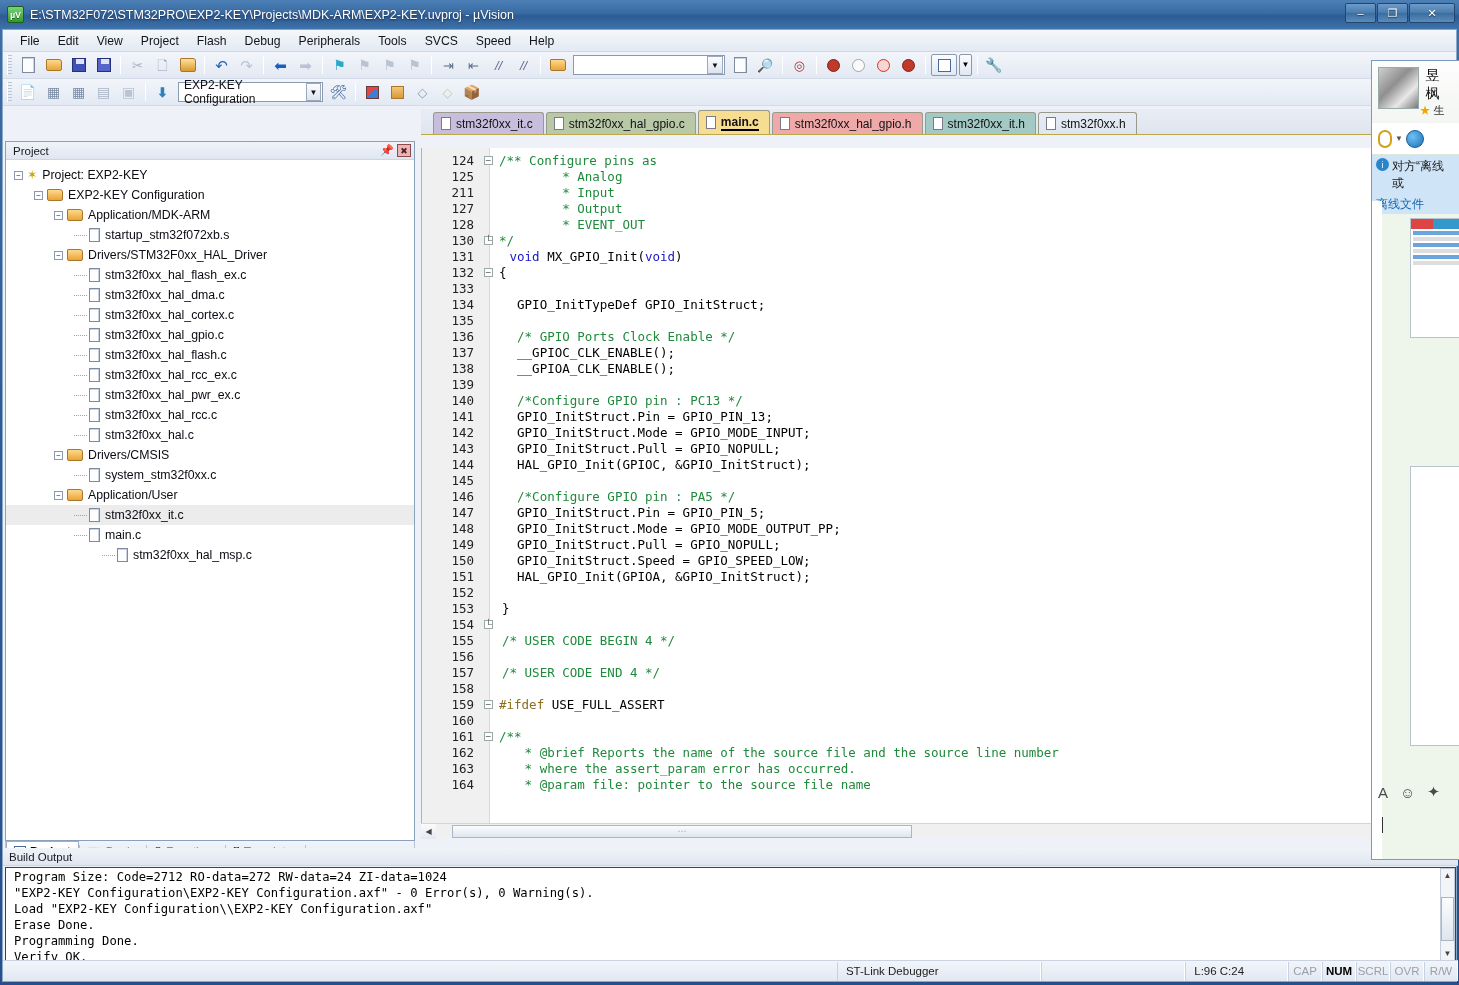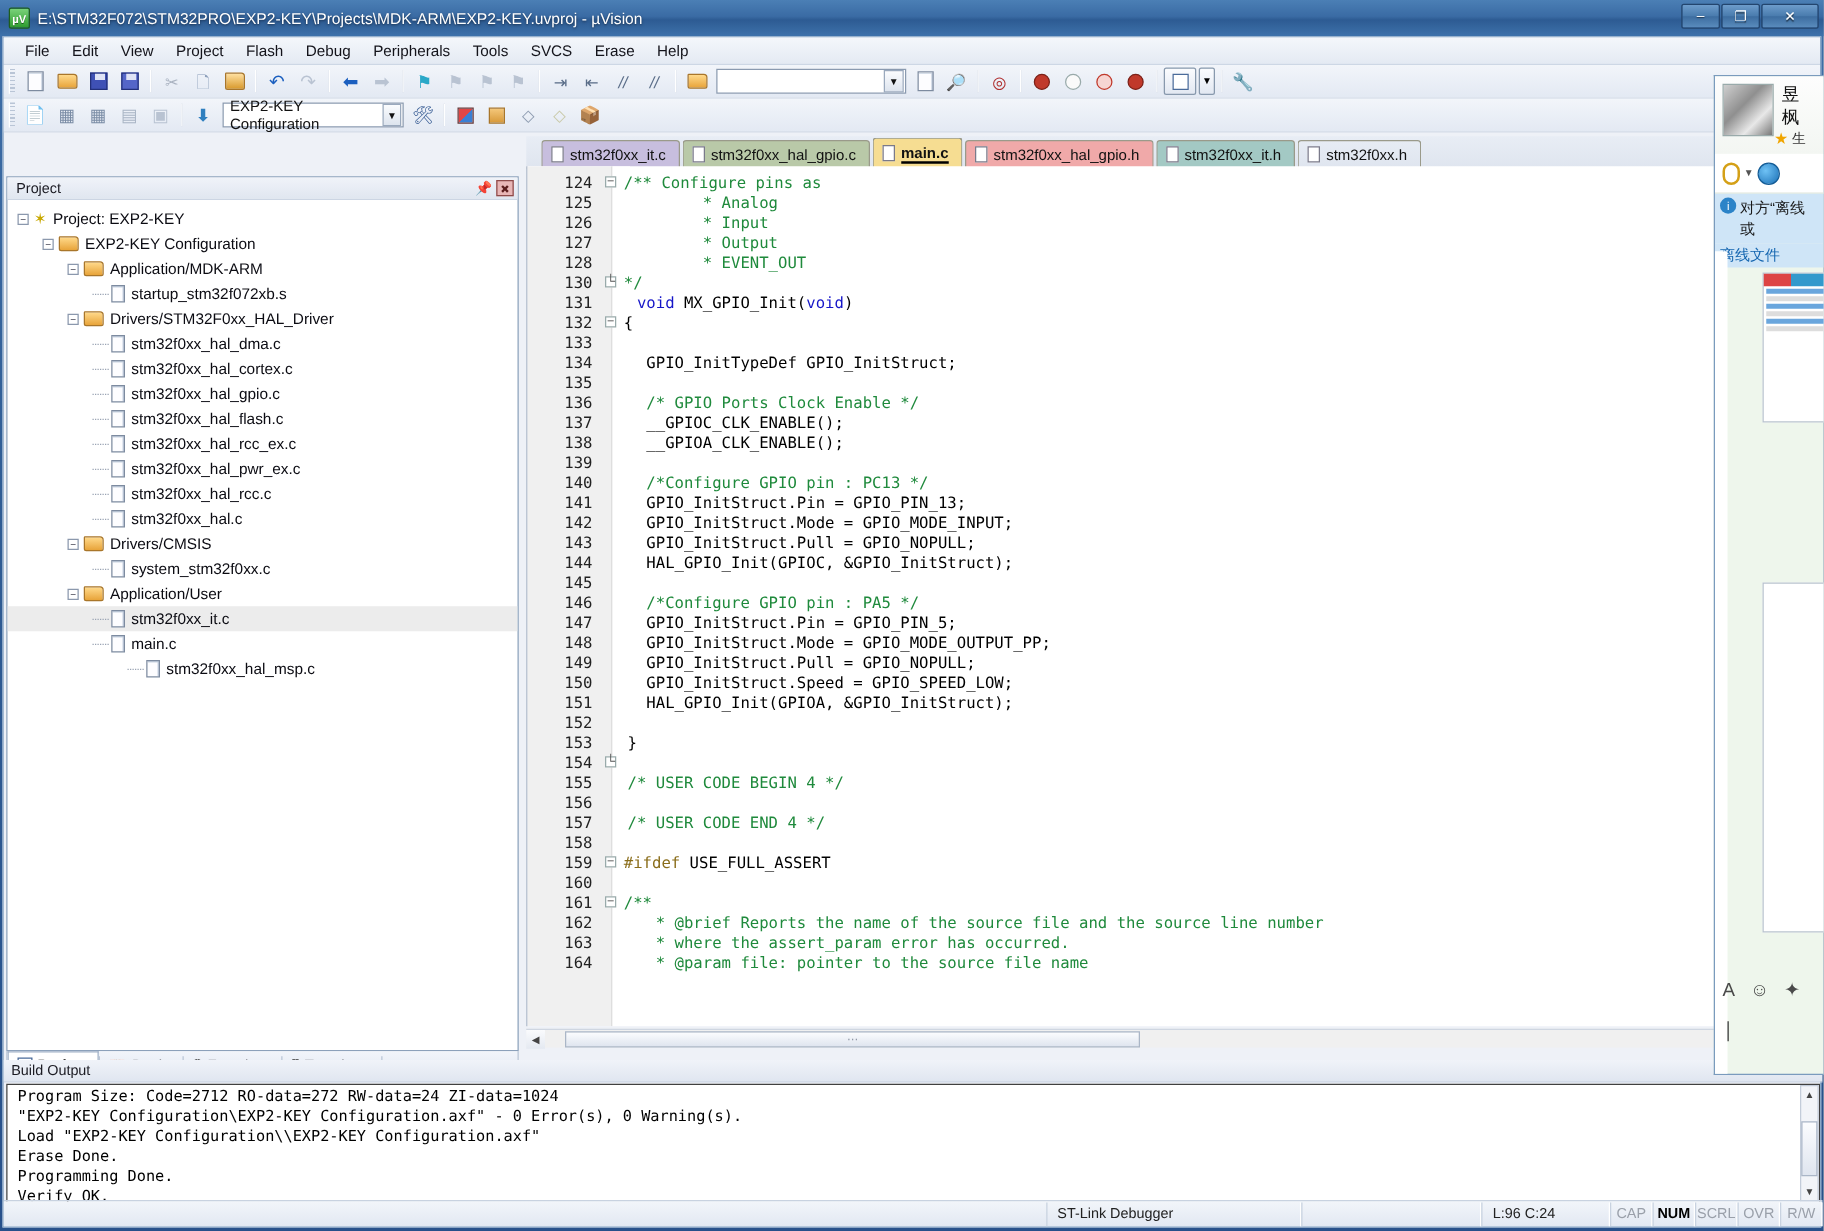--- a/index.html
+++ b/index.html
@@ -162,21 +162,21 @@
     padding: 0 10px 0 7px; margin-right: 2px;
     border: 1px solid #9a9a8a; border-bottom: none;
     border-radius: 3px 3px 0 0; font-size: 12px; color: #111;
     position: relative;
   }
   .etab .fic { width: 10px; height: 13px; background: #fff; border: 1px solid #7a7a8a; }
   .etab.active { height: 24px; font-weight: bold; }
   .etab.active .lbl { border-bottom: 2px solid #000; }
 
   .codearea {
-    position: absolute; left: 0; top: 24px; width: 1037px; height: 688px;
+    position: absolute; left: 0; top: 39px; width: 1037px; height: 688px;
     background: #fff; border-left: 1px solid #a8b4c6;
     overflow: hidden;
   }
   .gutter {
     position: absolute; left: 0; top: 0; width: 68px; height: 100%;
     background: #f0f0f0; border-right: 1px solid #d8d8d8;
   }
   .foldcol { position: absolute; left: 68px; top: 0; width: 14px; height: 100%; background: #fff; }
   .codelines { position: absolute; left: 0; top: 4px; width: 100%; }
   .cline { height: 16px; display: flex; align-items: center;
@@ -297,21 +297,21 @@
     <div class="menubar">
       <span>File</span>
       <span>Edit</span>
       <span>View</span>
       <span>Project</span>
       <span>Flash</span>
       <span>Debug</span>
       <span>Peripherals</span>
       <span>Tools</span>
       <span>SVCS</span>
-      <span>Erase</span>
+      <span>Speed</span>
       <span>Help</span>
     </div>
 
     <div class="tbrow">
       <div class="grip"></div>
       <div class="tbtn">
           <span class="ic ic-doc"></span>
         </div>
       <div class="tbtn">
           <span class="ic ic-folder"></span>
@@ -438,20 +438,25 @@
               <span>startup_stm32f072xb.s</span>
             </div>
             <div class="trow" style="padding-left: 48px;">
               <span class="tog">−</span>
               <span class="ic ic-folder" style="margin-right: 5px; display: inline-block;"></span>
               <span>Drivers/STM32F0xx_HAL_Driver</span>
             </div>
             <div class="trow" style="padding-left: 68px;">
               <span class="tdash"></span>
               <span class="ic ic-doc" style="margin-right: 5px; display: inline-block; width: 11px; height: 14px;"></span>
+              <span>stm32f0xx_hal_flash_ex.c</span>
+            </div>
+            <div class="trow" style="padding-left: 68px;">
+              <span class="tdash"></span>
+              <span class="ic ic-doc" style="margin-right: 5px; display: inline-block; width: 11px; height: 14px;"></span>
               <span>stm32f0xx_hal_dma.c</span>
             </div>
             <div class="trow" style="padding-left: 68px;">
               <span class="tdash"></span>
               <span class="ic ic-doc" style="margin-right: 5px; display: inline-block; width: 11px; height: 14px;"></span>
               <span>stm32f0xx_hal_cortex.c</span>
             </div>
             <div class="trow" style="padding-left: 68px;">
               <span class="tdash"></span>
               <span class="ic ic-doc" style="margin-right: 5px; display: inline-block; width: 11px; height: 14px;"></span>
@@ -564,21 +569,21 @@
               <span class="fic"></span>
               <span class="lbl">stm32f0xx.h</span>
             </div>
           </div>
         <div class="codearea">
           <div class="gutter"></div>
           <div class="foldcol"></div>
           <div class="codelines" id="codelines">
               <div class="cline"><span class="ln">124</span><span class="fold" style="border: 1px solid rgb(153, 170, 170); width: 9px; height: 9px; line-height: 7px; margin-left: 2px; background: rgb(255, 255, 255);">−</span><span class="ctext"><span class="cm">/** Configure pins as</span></span></div>
               <div class="cline"><span class="ln">125</span><span class="fold"></span><span class="ctext"><span class="cm">        * Analog</span></span></div>
-              <div class="cline"><span class="ln">126</span><span class="fold"></span><span class="ctext"><span class="cm">        * Input</span></span></div>
+              <div class="cline"><span class="ln">211</span><span class="fold"></span><span class="ctext"><span class="cm">        * Input</span></span></div>
               <div class="cline"><span class="ln">127</span><span class="fold"></span><span class="ctext"><span class="cm">        * Output</span></span></div>
               <div class="cline"><span class="ln">128</span><span class="fold"></span><span class="ctext"><span class="cm">        * EVENT_OUT</span></span></div>
               <div class="cline"><span class="ln">130</span><span class="fold" style="border: 1px solid rgb(153, 170, 170); width: 9px; height: 9px; line-height: 7px; margin-left: 2px; background: rgb(255, 255, 255);">└</span><span class="ctext"><span class="cm">*/</span></span></div>
               <div class="cline"><span class="ln">131</span><span class="fold"></span><span class="ctext"><span> </span><span class="kw">void</span><span> MX_GPIO_Init(</span><span class="kw">void</span><span>)</span></span></div>
               <div class="cline"><span class="ln">132</span><span class="fold" style="border: 1px solid rgb(153, 170, 170); width: 9px; height: 9px; line-height: 7px; margin-left: 2px; background: rgb(255, 255, 255);">−</span><span class="ctext"><span>{</span></span></div>
               <div class="cline"><span class="ln">133</span><span class="fold"></span><span class="ctext"></span></div>
               <div class="cline"><span class="ln">134</span><span class="fold"></span><span class="ctext"><span>  GPIO_InitTypeDef GPIO_InitStruct;</span></span></div>
               <div class="cline"><span class="ln">135</span><span class="fold"></span><span class="ctext"></span></div>
               <div class="cline"><span class="ln">136</span><span class="fold"></span><span class="ctext"><span class="cm">  /* GPIO Ports Clock Enable */</span></span></div>
               <div class="cline"><span class="ln">137</span><span class="fold"></span><span class="ctext"><span>  __GPIOC_CLK_ENABLE();</span></span></div>

